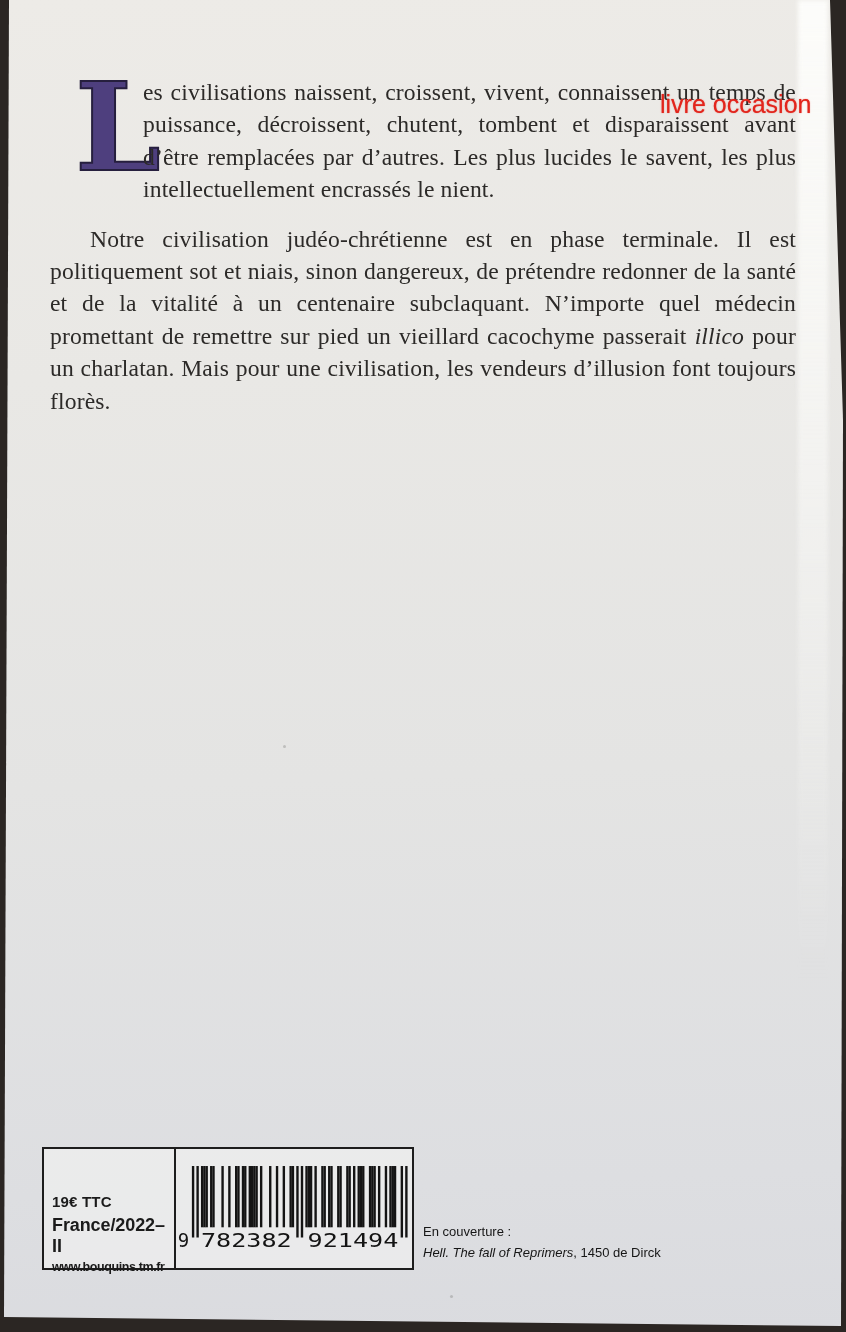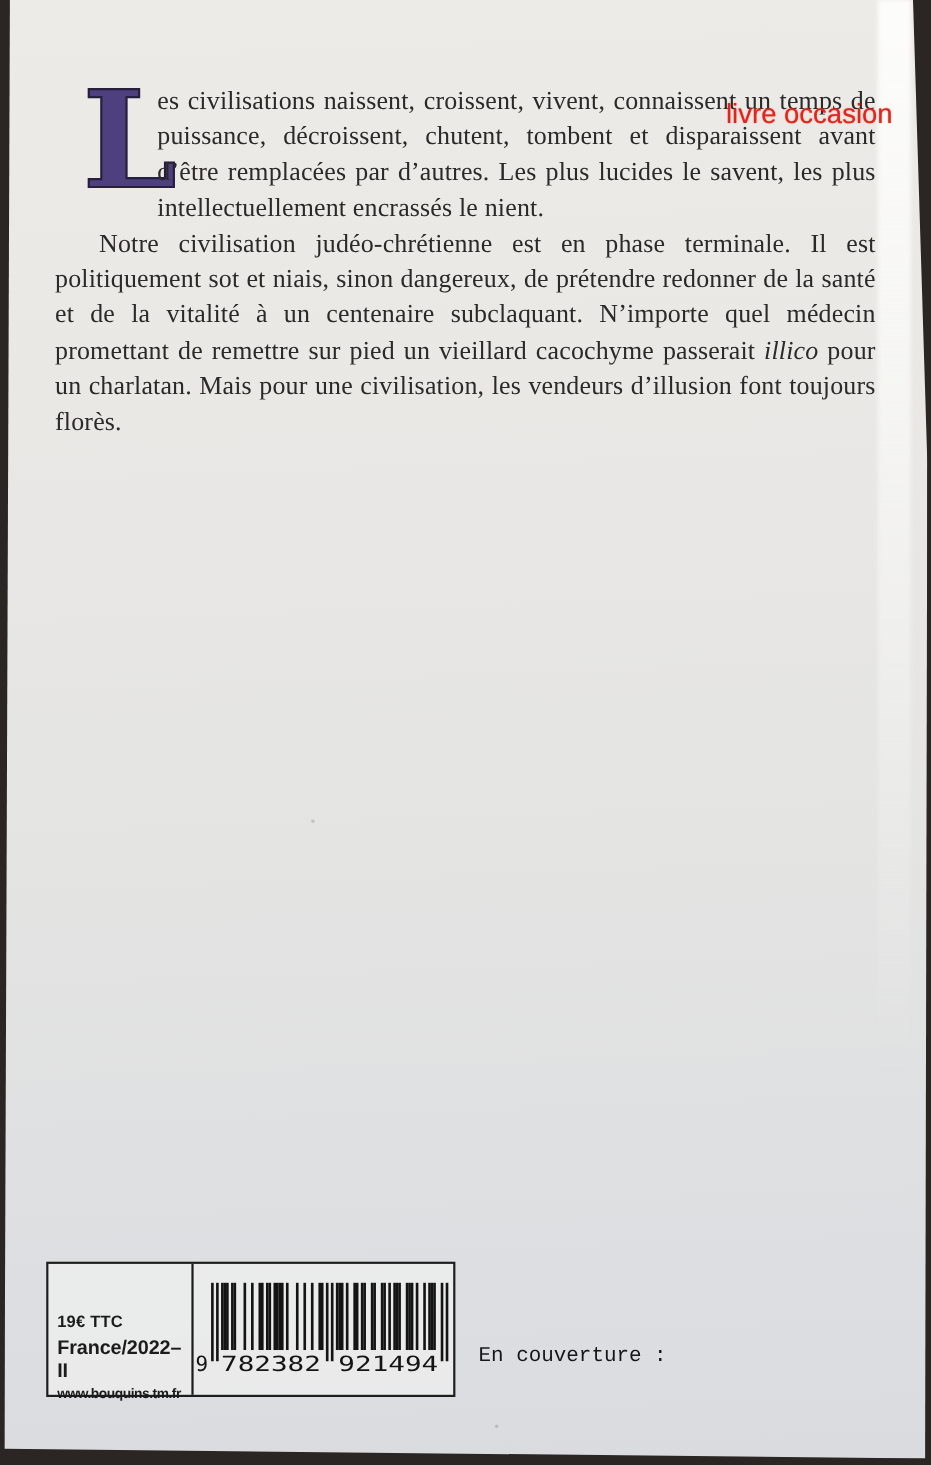--- a/index.html
+++ b/index.html
@@ -25,21 +25,21 @@
   .speck{position:absolute;width:3px;height:3px;border-radius:50%;background:rgba(120,120,118,.35);}
 
   
   .blurb{
     position:absolute;left:50px;top:76px;width:746px;
     font-family:"Liberation Serif",serif;
     font-size:23.6px;line-height:32.4px;letter-spacing:.15px;
     color:#2c2a28;text-align:justify;
   }
   .blurb p{margin:0;}
-  .blurb p.indent{text-indent:40px;margin-top:0;}
+  .blurb p.indent{text-indent:40px;margin-top:17px;}
   .blurb p.gap{margin-top:37px;}
   .blurb em{font-style:italic;}
   .dropcap{
     float:left;width:57px;height:97px;
     margin:7px 11px 2px 25px;
     font-family:"DejaVu Serif",serif;font-weight:700;
     font-size:122px;line-height:88px;
     color:#4e3f7e;
     -webkit-text-stroke:2px #261f3e;
     text-shadow:0 0 1px #261f3e;
@@ -75,23 +75,23 @@
   .price-cell .price{font-size:15px;font-weight:700;letter-spacing:.2px;margin-bottom:5px;}
   .price-cell .edition{font-size:18px;font-weight:700;letter-spacing:-.1px;margin-bottom:3px;}
   .price-cell .website{font-size:12.5px;font-weight:700;letter-spacing:-.4px;}
   .barcode-cell{
     flex:1;display:flex;justify-content:center;align-items:flex-start;
     padding-top:17px;
   }
 
   
   .credits{
-    position:absolute;left:435px;top:1222px;
-    font-size:19px;line-height:20.5px;color:#161616;
-    font-family:Liberation Mono, monospace;
+    position:absolute;left:423px;top:1222px;
+    font-size:13px;line-height:20.5px;color:#161616;
+    font-family:Liberation Sans, sans-serif;
   }
   .credits em{font-style:italic;}
 </style>
 </head>
 <body>
 
 <div class="paper">
   <div class="edge-sheen"></div>
   <div class="speck" style="left:283px;top:745px;"></div>
   <div class="speck" style="left:450px;top:1330px;top:1295px;"></div>
@@ -167,14 +167,15 @@
           <rect x="101" y="0" width="1.05" height="31.5" fill="#141414"></rect>
           <text x="0.8" y="35.6" font-size="8.4" font-family="DejaVu Sans Mono, monospace" fill="#141414">9</text>
           <text x="11" y="35.6" font-size="8.4" font-family="DejaVu Sans Mono, monospace" fill="#141414" textLength="40" lengthAdjust="spacingAndGlyphs">782382</text>
           <text x="58" y="35.6" font-size="8.4" font-family="DejaVu Sans Mono, monospace" fill="#141414" textLength="40" lengthAdjust="spacingAndGlyphs">921494</text>
         </svg>
     </div>
   </div>
 
   <div class="credits">
     <div>En couverture :</div>
+    <div><em>Hell. The fall of Reprimers</em><span>, 1450 de Dirck</span></div>
   </div>
 </div>
 
 </body></html>

